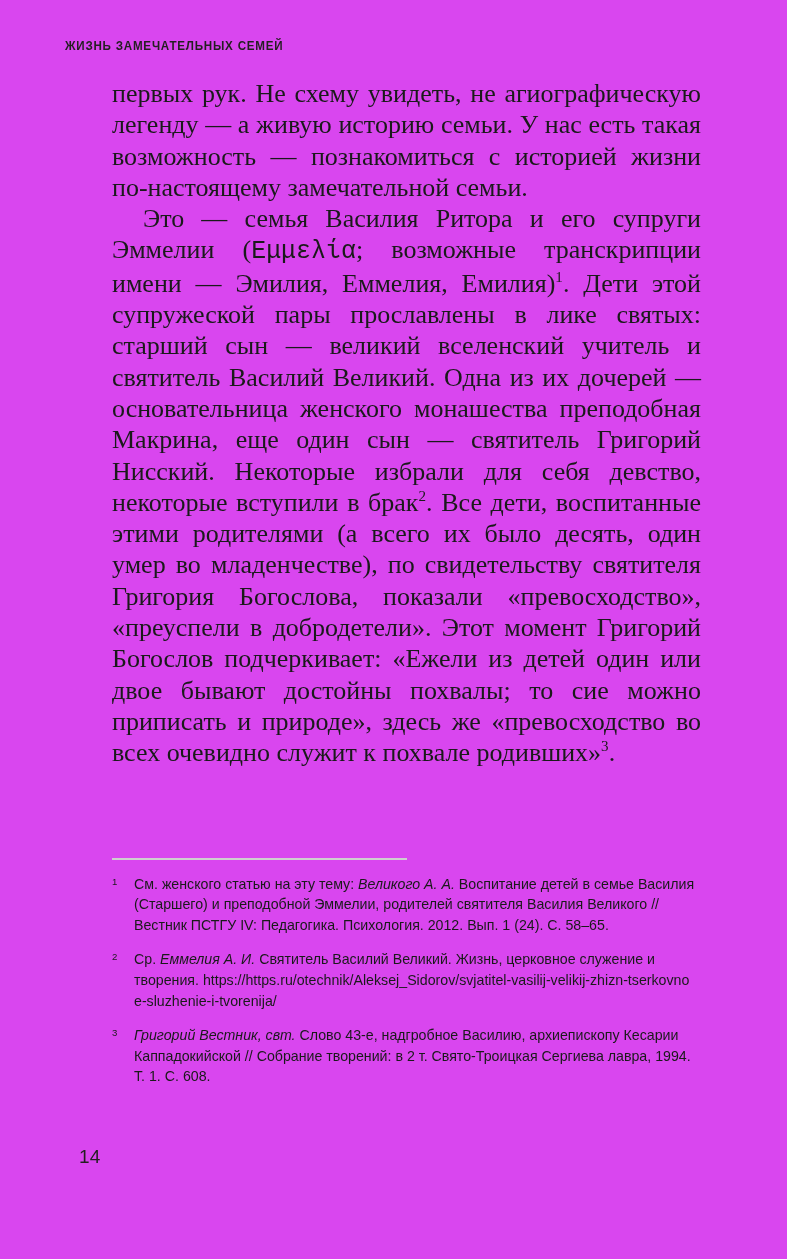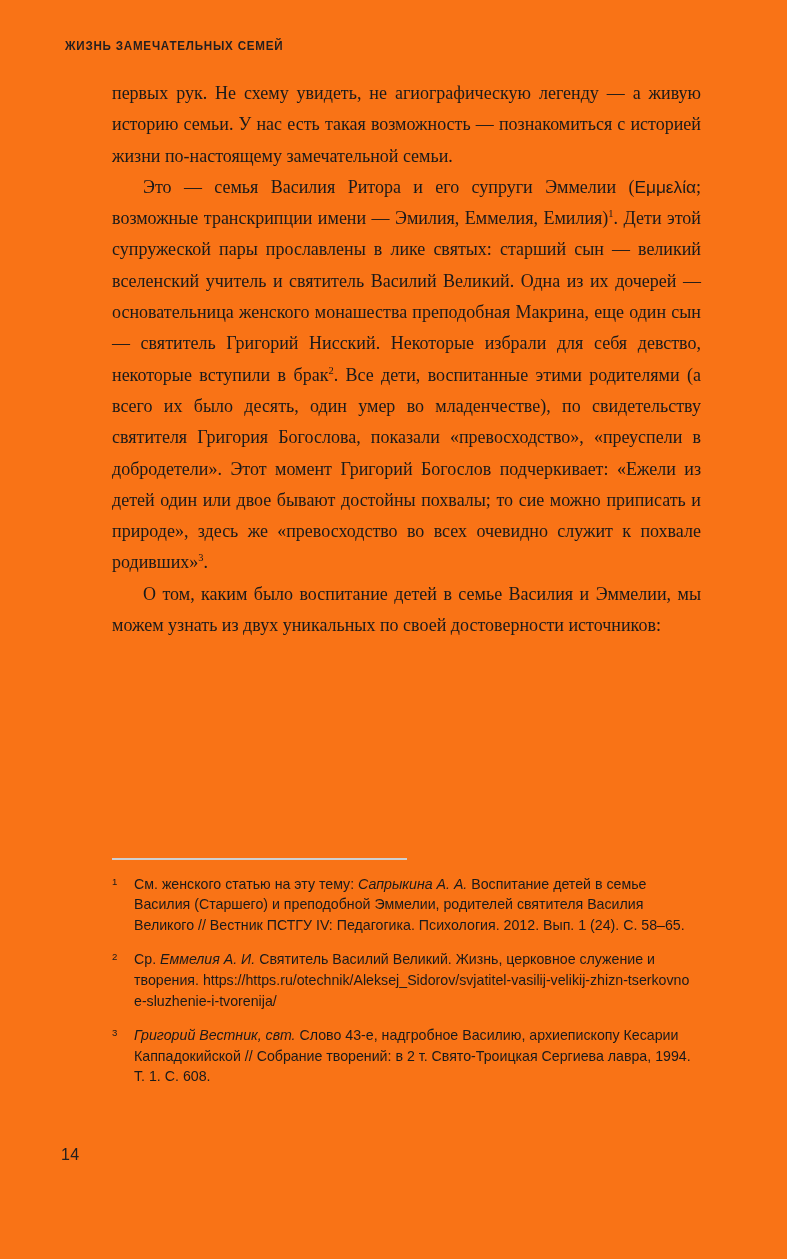--- a/index.html
+++ b/index.html
@@ -5,21 +5,21 @@
   html, body {
     margin: 0;
     padding: 0;
     background: #ffffff;
   }
 
   .page {
     position: relative;
     width: 787px;
     height: 1259px;
-    background: #f97316;
+    background: #d946ef;
     overflow: hidden;
     box-sizing: border-box;
   }
 
   
   .running-head {
     position: absolute;
     left: 65px;
     top: 38px;
     font-family: "Liberation Sans", "DejaVu Sans", sans-serif;
@@ -36,42 +36,42 @@
   
   .text-column {
     position: absolute;
     left: 112px;
     top: 78px;
     width: 589px;
   }
 
   .body-par {
     font-family: "Liberation Serif", "DejaVu Serif", serif;
-    font-size: 18px;
+    font-size: 26px;
     line-height: 31.3px;
     color: #1a1a1a;
     text-align: justify;
     text-align-last: left;
     margin: 0;
     hyphens: manual;
     -webkit-hyphens: manual;
   }
 
   .body-par.indent {
     text-indent: 31px;
   }
 
   .body-par sup {
     font-size: 0.58em;
     vertical-align: super;
     line-height: 0;
   }
 
   .greek {
-    font-family: Liberation Sans, sans-serif;
+    font-family: Liberation Mono, monospace;
     font-size: 0.96em;
   }
 
   
   .footnote-area {
     position: absolute;
     left: 112px;
     top: 858px;
     width: 585px;
   }
@@ -115,51 +115,50 @@
   }
 
   .footnote .url {
     font-style: normal;
     word-break: break-all;
   }
 
   
   .folio {
     position: absolute;
-    left: 61px;
+    left: 79px;
     top: 1146px;
     font-family: "Liberation Sans", "DejaVu Sans", sans-serif;
-    font-size: 16px;
+    font-size: 19px;
     color: #231f20;
     letter-spacing: 0.3px;
   }
 </style>
 </head>
 <body>
 
 <div class="page">
 
   <div class="running-head">ЖИЗНЬ ЗАМЕЧАТЕЛЬНЫХ СЕМЕЙ</div>
 
   <div class="text-column">
 
     <p class="body-par">первых рук. Не схему увидеть, не агиографическую легенду — а живую историю семьи. У нас есть такая возможность — познакомиться с историей жизни по-настоящему замечательной семьи.</p>
 
     <p class="body-par indent"><span>Это — семья Василия Ритора и его супруги Эммелии (</span><span class="greek">Εμμελία</span><span>; возможные транскрипции имени — Эмилия, Еммелия, Емилия)</span><sup>1</sup><span>. Дети этой супружеской пары прославлены в лике святых: старший сын — великий вселенский учитель и святитель Василий Великий. Одна из их дочерей — основательница женского монашества преподобная Макрина, еще один сын — святитель Григорий Нисский. Некоторые избрали для себя девство, некоторые вступили в брак</span><sup>2</sup><span>. Все дети, воспитанные этими родителями (а всего их было десять, один умер во младенчестве), по свидетельству святителя Григория Богослова, показали «превосходство», «преуспели в добродетели». Этот момент Григорий Богослов подчеркивает: «Ежели из детей один или двое бывают достойны похвалы; то сие можно приписать и природе», здесь же «превосходство во всех очевидно служит к похвале родивших»</span><sup>3</sup><span>.</span></p>
 
-    <p class="body-par indent">О том, каким было воспитание детей в семье Василия и Эммелии, мы можем узнать из двух уникальных по своей достоверности источников:</p>
 
   </div>
 
   <div class="footnote-area">
 
     <hr class="footnote-rule">
 
     <div class="footnote">
-      <span class="footnote-marker">1</span><span>См. женского статью на эту тему: </span><i class="src">Сапрыкина А. А.</i><span> Воспитание детей в семье Василия (Старшего) и преподобной Эммелии, родителей святителя Василия Великого // Вестник ПСТГУ IV: Педагогика. Психология. 2012. Вып. 1 (24). С. 58–65.</span>
+      <span class="footnote-marker">1</span><span>См. женского статью на эту тему: </span><i class="src">Великого А. А.</i><span> Воспитание детей в семье Василия (Старшего) и преподобной Эммелии, родителей святителя Василия Великого // Вестник ПСТГУ IV: Педагогика. Психология. 2012. Вып. 1 (24). С. 58–65.</span>
     </div>
 
     <div class="footnote">
       <span class="footnote-marker">2</span><span>Ср. </span><i class="src">Еммелия А. И.</i><span> Святитель Василий Великий. Жизнь, церковное служение и творения. </span><span class="url">https://https.ru/otechnik/Aleksej_Sidorov/svjatitel-vasilij-velikij-zhizn-tserkovnoe-sluzhenie-i-tvorenija/</span>
     </div>
 
     <div class="footnote">
       <span class="footnote-marker">3</span><i class="src">Григорий Вестник, свт.</i><span> Слово 43-е, надгробное Василию, архиепископу Кесарии Каппадокийской // Собрание творений: в 2 т. Свято-Троицкая Сергиева лавра, 1994. Т. 1. С. 608.</span>
     </div>
 

